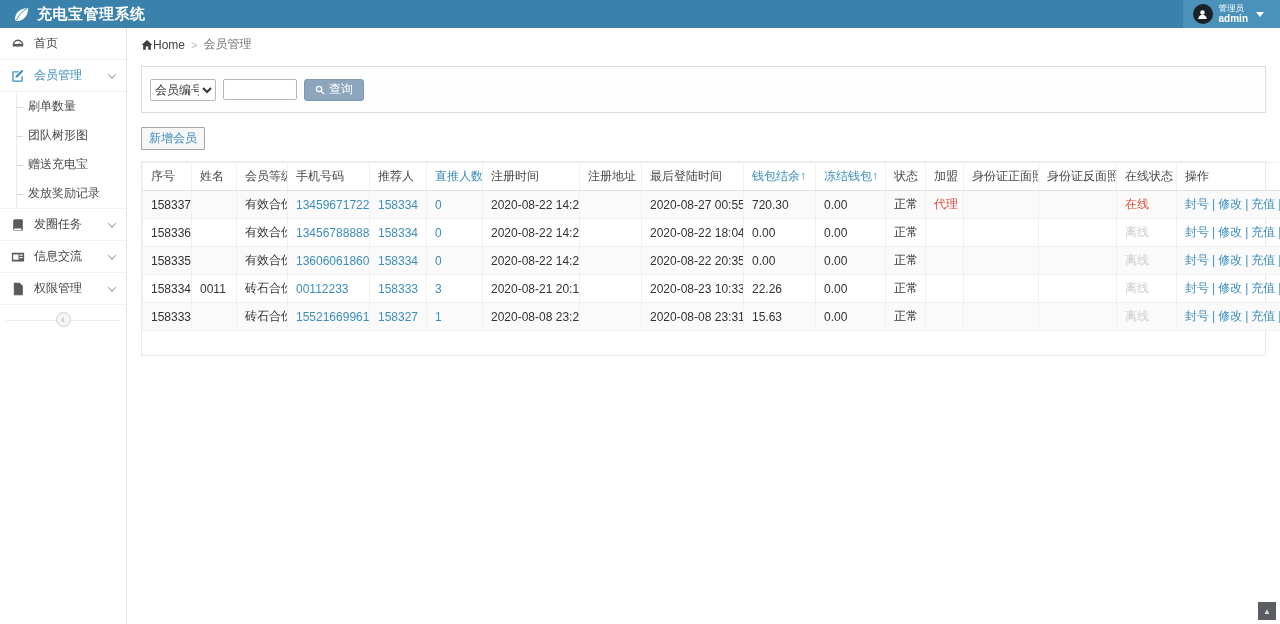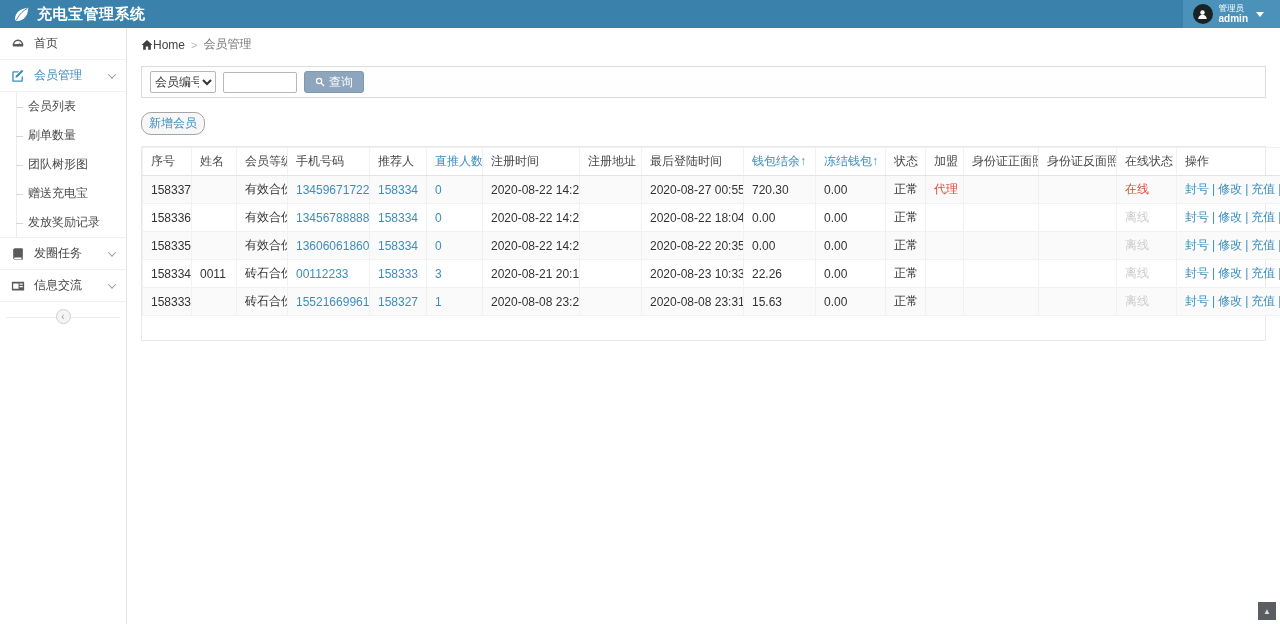--- a/index.html
+++ b/index.html
@@ -36,26 +36,26 @@
   .sidebar-collapse::before { content:""; position:absolute; left:6px; right:6px; top:11px; border-top:1px solid #ededed; }
   .collapse-btn { position:relative; z-index:1; display:inline-flex; align-items:center; justify-content:center; width:15px; height:15px; margin-top:3px; border:1px solid #cfcfcf; border-radius:50%; background:#f5f5f5; color:#9a9a9a; font-size:10px; line-height:1; cursor:pointer; }
   
   .main { flex:1; display:flex; flex-direction:column; min-width:0; }
   .breadcrumb { display:flex; align-items:center; gap:6px; padding:8px 14px 7px; font-size:12px; color:#444; }
   .crumb-home { display:flex; align-items:center; color:#444; cursor:pointer; }
   .crumb-home svg { width:12px; height:12px; fill:#3f3f3f; }
   .crumb-sep { color:#b8b8b8; font-size:11px; }
   .crumb-current { color:#777; }
   .content { padding:6px 14px 0; }
-  .search-panel { border:1px solid #dcdcdc; background:#fefefe; height:32px; display:flex; align-items:center; gap:7px; padding:0 8px; }
+  .search-panel { border:1px solid #dcdcdc; background:#fefefe; height:47px; display:flex; align-items:center; gap:7px; padding:0 8px; }
   .filter-select { height:22px; width:66px; font-size:12px; font-family:inherit; color:#333; border:1px solid #b8b8b8; border-radius:2px; background:#fff; }
   .search-input { height:21px; width:74px; border:1px solid #b8b8b8; border-radius:2px; padding:0 4px; font-size:12px; font-family:inherit; }
   .btn-query { height:22px; display:inline-flex; align-items:center; gap:4px; padding:0 10px; background:#8da5bd; border:1px solid #8098b0; border-radius:3px; color:#fff; font-size:12px; font-family:inherit; cursor:pointer; }
   .btn-query svg { width:10px; height:10px; }
-  .btn-add { display:inline-block; margin-top:14px; padding:2px 7px; font-size:12px; font-family:Liberation Serif, serif; color:#3c8dbc; background:#f7f7f7; border:1px solid #a5a5a5; border-radius:10px; cursor:pointer; }
+  .btn-add { display:inline-block; margin-top:14px; padding:2px 7px; font-size:12px; font-family:Liberation Serif, serif; color:#3c8dbc; background:#f7f7f7; border:1px solid #a5a5a5; border-radius:1px; cursor:pointer; }
   
   .table-wrap { margin-top:11px; border:1px solid #e9e9e9; padding-bottom:24px; background:#fff; }
   table { width:100%; border-collapse:collapse; table-layout:fixed; font-size:12px; }
   th, td { border:1px solid #f1f1f1; padding:5px 8px; text-align:left; font-weight:normal; white-space:nowrap; overflow:hidden; color:#333; }
   thead th { color:#484848; border-bottom:1px solid #e2e2e2; }
   th.sortable { color:#3c8dbc; cursor:pointer; }
   tbody tr:nth-child(odd) { background:#fafafa; }
   .cell-link { color:#3c8dbc; text-decoration:none; cursor:pointer; }
   .txt-red { color:#dd4b39; }
   .txt-offline { color:#cccccc; }
@@ -104,38 +104,45 @@
         </div>
         <div class="nav-item active">
           <span class="nav-icon"><svg viewBox="0 0 16 16">
               <path d="M14.6 2.8L13.2 1.4a1 1 0 0 0-1.4 0L5.6 7.6 5 10l2.4-.6 6.2-6.2a1 1 0 0 0 0-1.4z"></path>
               <path d="M12 9.2V13H3V4h4.8l1.5-1.5H2.3a.8.8 0 0 0-.8.8v10.4c0 .5.3.8.8.8h10.4c.5 0 .8-.3.8-.8V7.7z"></path>
             </svg></span>
           <span class="nav-label">会员管理</span>
           <span class="nav-chevron"></span>
         </div>
         <div class="submenu">
-          <div class="submenu-item">会员列表</div>
           <div class="submenu-item">刷单数量</div>
           <div class="submenu-item">团队树形图</div>
           <div class="submenu-item">赠送充电宝</div>
           <div class="submenu-item">发放奖励记录</div>
         </div>
         <div class="nav-item">
           <span class="nav-icon"><svg viewBox="0 0 16 16">
               <path d="M4.6 1.3h7.9c.6 0 1 .4 1 1v11.4c0 .6-.4 1-1 1H4.6c-1.2 0-2.1-.9-2.1-2.1V3.4c0-1.2.9-2.1 2.1-2.1zm0 10.6c-.6 0-1.1.5-1.1 1.1s.5 1.1 1.1 1.1h7.4v-2.2z"></path>
             </svg></span>
           <span class="nav-label">发圈任务</span>
           <span class="nav-chevron"></span>
         </div>
         <div class="nav-item">
           <span class="nav-icon"><svg viewBox="0 0 16 16">
               <path d="M1.4 3h13.2c.2 0 .4.2.4.4v9.2c0 .2-.2.4-.4.4H1.4a.4.4 0 0 1-.4-.4V3.4c0-.2.2-.4.4-.4zm1.1 2v6h6.1V5zm7.3.2v1.4h3.6V5.2zm0 2.8v1.4h3.6V8z"></path>
             </svg></span>
           <span class="nav-label">信息交流</span>
+          <span class="nav-chevron"></span>
+        </div>
+        <div class="nav-item">
+          <span class="nav-icon"><svg viewBox="0 0 16 16" fill="none" stroke="currentColor" stroke-width="1.2">
+              <path d="M3.8 1.4h5.8l3.3 3.3v9.9H3.8z"></path>
+              <path d="M9.4 1.4v3.5h3.5"></path>
+            </svg></span>
+          <span class="nav-label">权限管理</span>
           <span class="nav-chevron"></span>
         </div>
       </div>
     <div class="sidebar-collapse">
       <span class="collapse-btn">‹</span>
     </div>
   </div>
 
   <div class="main">
     <div class="breadcrumb">

